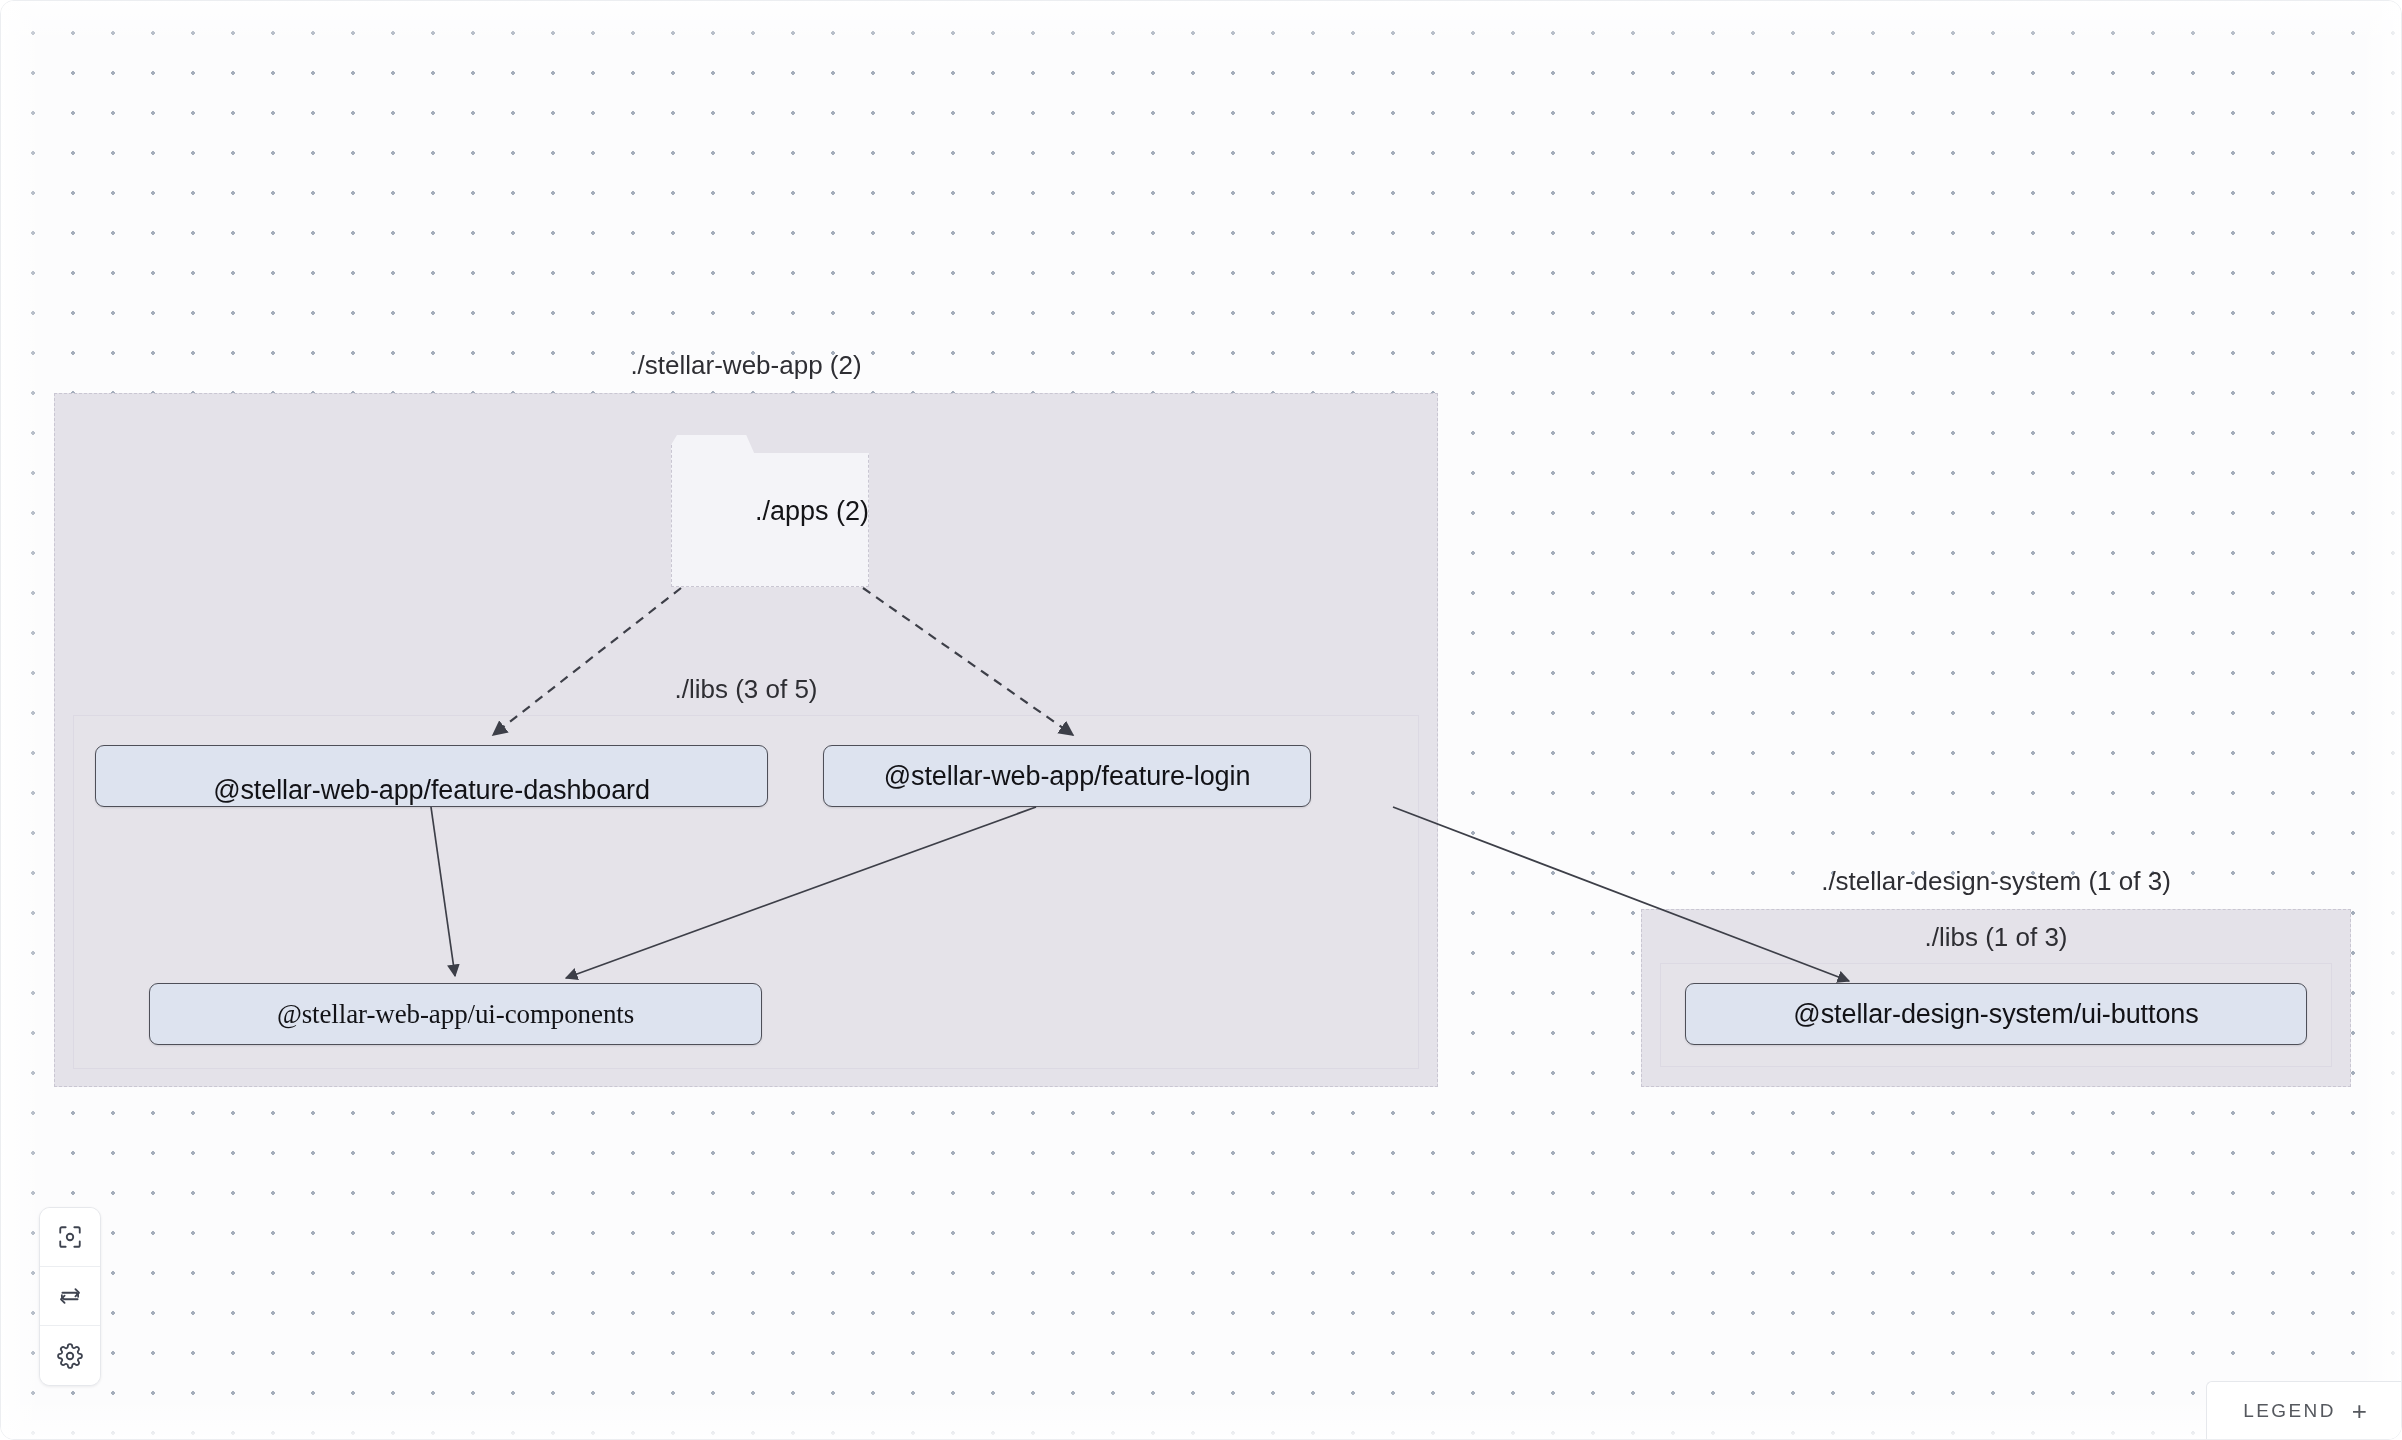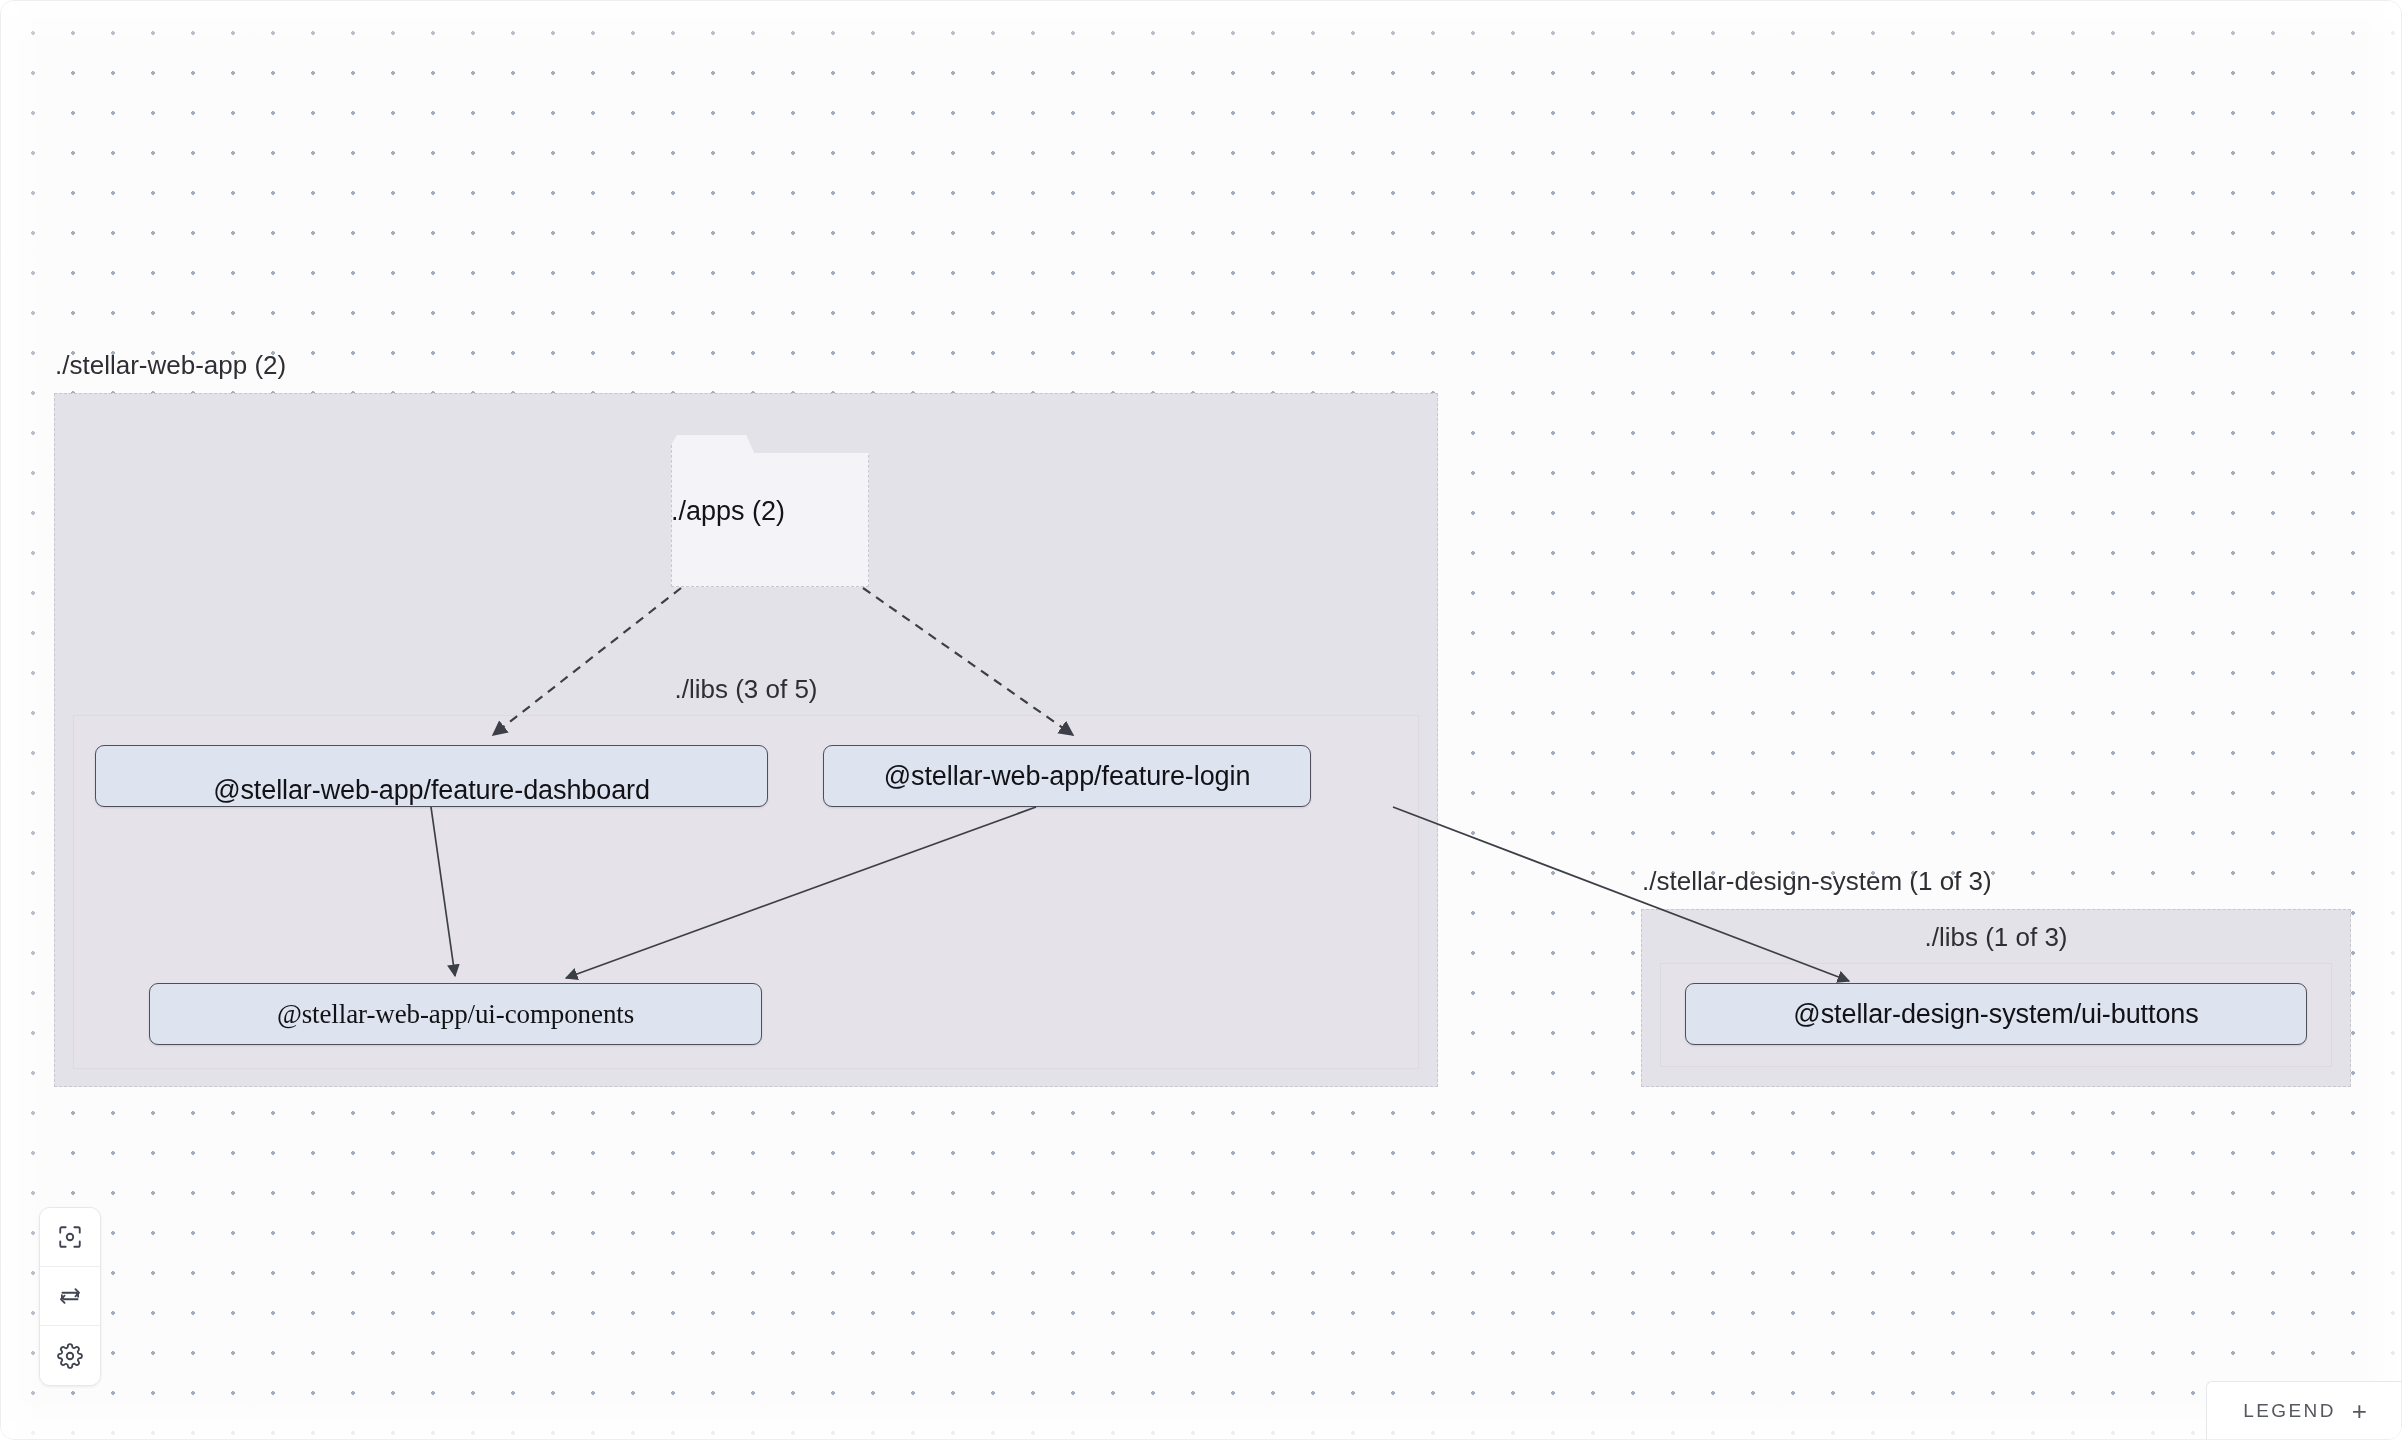--- a/index.html
+++ b/index.html
@@ -47,21 +47,21 @@
   .project-group {
     position: absolute;
     z-index: 2;
     background: #e4e2e9;
     border: 1px dashed #c9c6d2;
   }
   .project-label {
     position: absolute;
     left: 0; right: 0;
     top: -44px;
-    text-align: left;
+    text-align: center;
     font-size: 26px;
     color: #2e2e33;
     white-space: nowrap;
   }
 
   
   .dir-group {
     position: absolute;
     z-index: 3;
     background: rgba(255,255,255,0.04);
@@ -76,21 +76,21 @@
     color: #2e2e33;
     white-space: nowrap;
   }
 
   
   .folder-node {
     position: absolute;
     z-index: 5;
     display: flex;
     align-items: center;
-    justify-content: flex-start;
+    justify-content: flex-end;
   }
   .folder-node .folder-shape {
     position: absolute; inset: 0;
     background: #f4f4f8;
     border: 1px dashed #c9c6d2;
     border-top: none;
     clip-path: polygon(0 10px, 0 100%, 100% 100%, 100% 18px, 42% 18px, 38% 0, 3% 0);
     filter: drop-shadow(0 1px 1px rgba(0,0,0,0.05));
   }
   .folder-node .folder-text {

